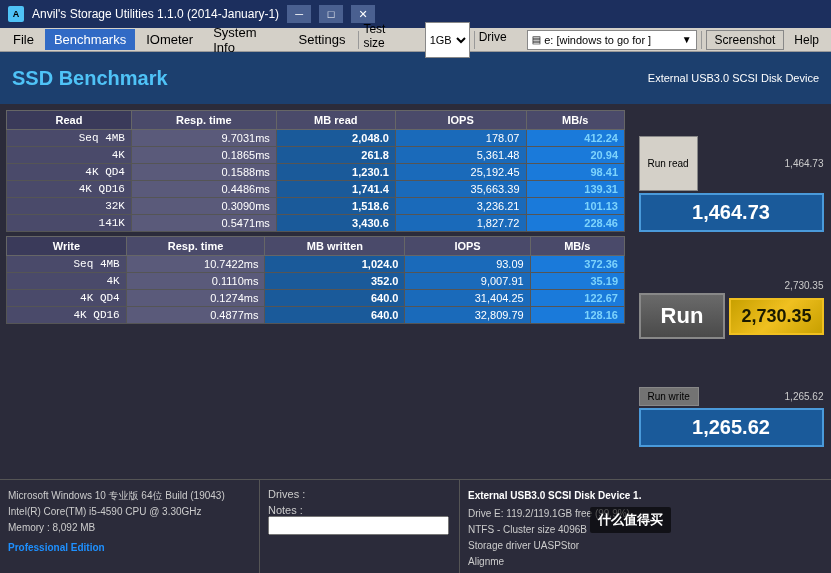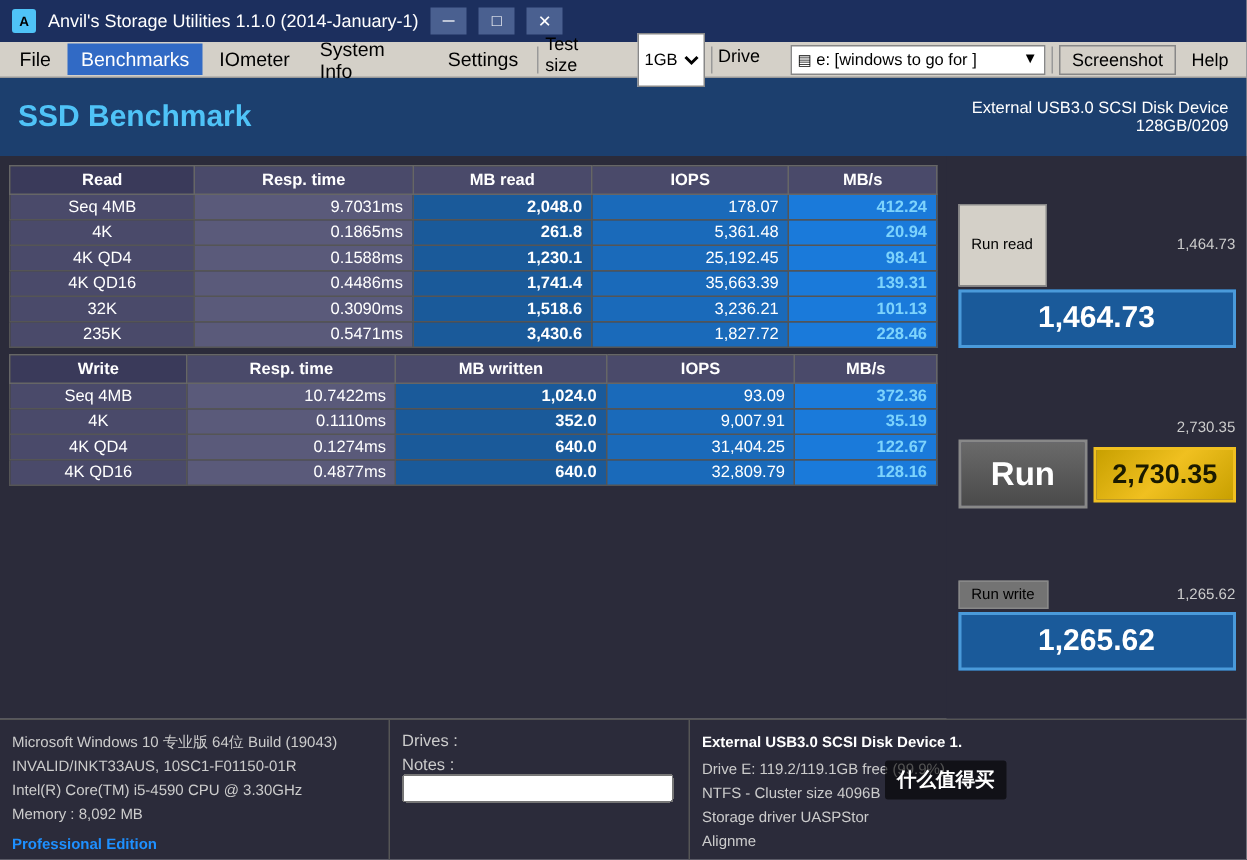--- a/index.html
+++ b/index.html
@@ -143,22 +143,23 @@
     }
     .bench-table td {
       text-align: right;
       padding: 2px 6px;
       font-size: 11px;
       border: 1px solid #555;
       color: white;
     }
     .bench-table td.row-label {
       background: #4a4a6a;
-      text-align: center;
-      color: white;
+      text-align: right;
+      color: white;
+      font-family: Liberation Mono, monospace;
     }
     .bench-table td.resp-time {
       background: #5a5a7a;
       color: white;
     }
     .bench-table td.mb-val {
       background: #1a5a9a;
       color: white;
       font-weight: bold;
     }
@@ -316,21 +317,20 @@
   </div>
   <div class="toolbar-separator"></div>
   <button class="screenshot-btn">Screenshot</button>
   <span class="help-btn">Help</span>
 </div>
 
 <div id="bench-header">
   <span id="bench-title">SSD Benchmark</span>
   <div id="bench-device">
     <div>External USB3.0 SCSI Disk Device</div>
-    <div>128GB/0209</div>
   </div>
 </div>
 
 <div id="main-content">
 
   <div id="bench-table-area">
 
     <table class="bench-table">
       <thead>
         <tr>
@@ -371,21 +371,21 @@
             <td class="mbs-val">139.31</td>
           </tr>
           <tr>
             <td class="row-label">32K</td>
             <td class="resp-time">0.3090ms</td>
             <td class="mb-val">1,518.6</td>
             <td class="iops-val">3,236.21</td>
             <td class="mbs-val">101.13</td>
           </tr>
           <tr>
-            <td class="row-label">235K</td>
+            <td class="row-label">141K</td>
             <td class="resp-time">0.5471ms</td>
             <td class="mb-val">3,430.6</td>
             <td class="iops-val">1,827.72</td>
             <td class="mbs-val">228.46</td>
           </tr>
         </tbody>
     </table>
 
     <div style="height:4px;"></div>
 
@@ -457,21 +457,20 @@
       </div>
       <div class="score-display">1,265.62</div>
     </div>
   </div>
 </div>
 
 <div id="bottom-area">
 
   <div id="sys-info">
     <div>Microsoft Windows 10 专业版 64位 Build (19043)</div>
-    <div>INVALID/INKT33AUS, 10SC1-F01150-01R</div>
     <div>Intel(R) Core(TM) i5-4590 CPU @ 3.30GHz</div>
     <div>Memory : 8,092 MB</div>
     <div class="professional">Professional Edition</div>
   </div>
 
   <div id="notes-area">
     <div class="note-row">
       <span>Drives :</span>
     </div>
     <div class="note-row">

